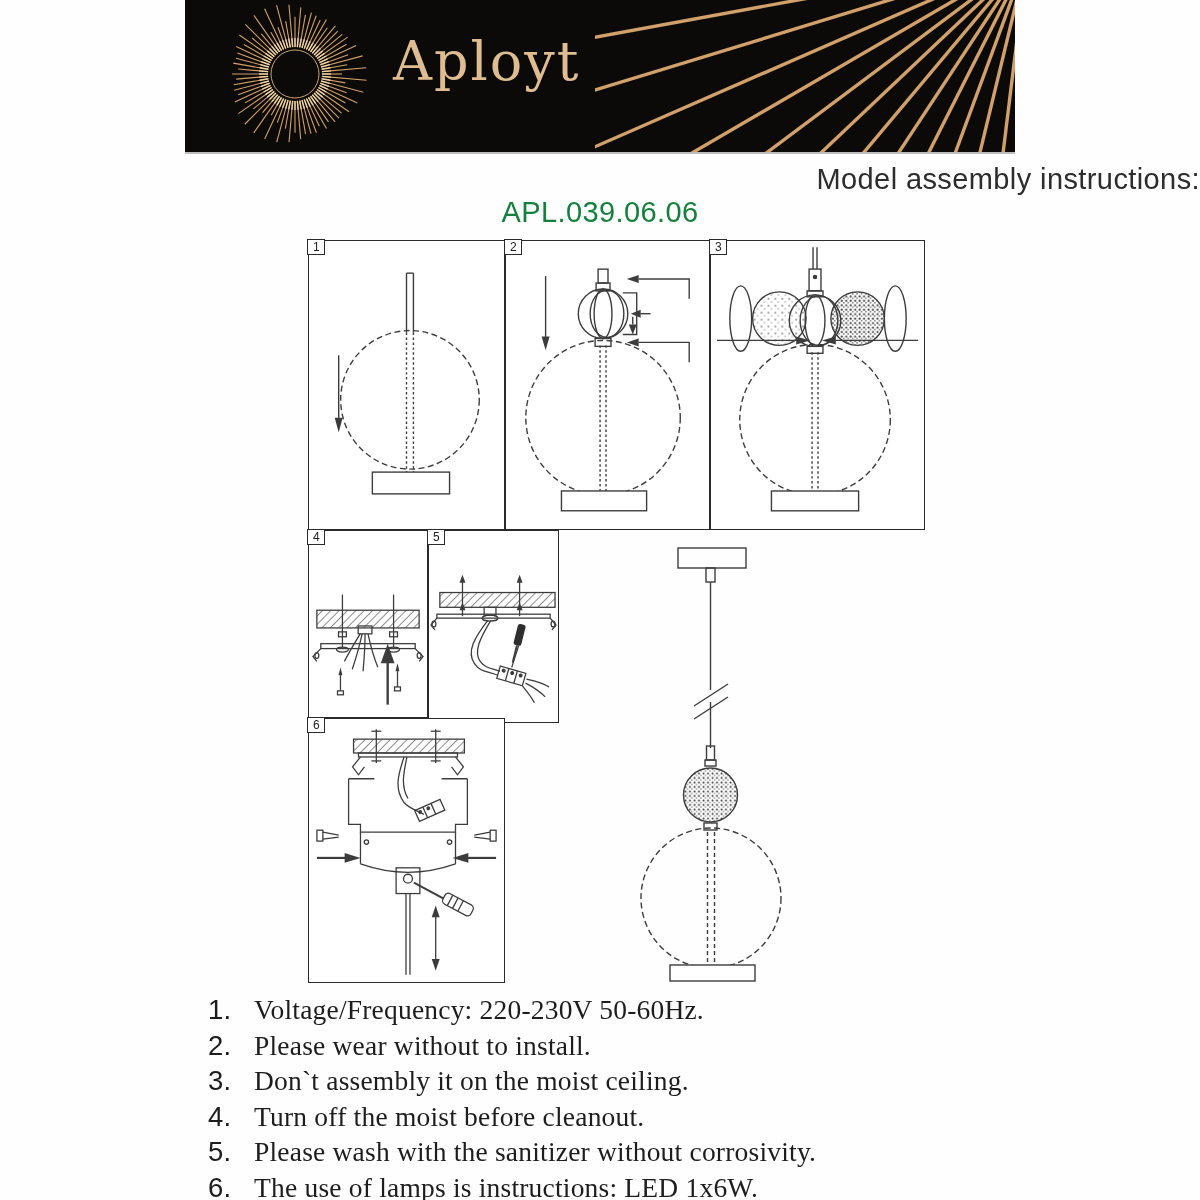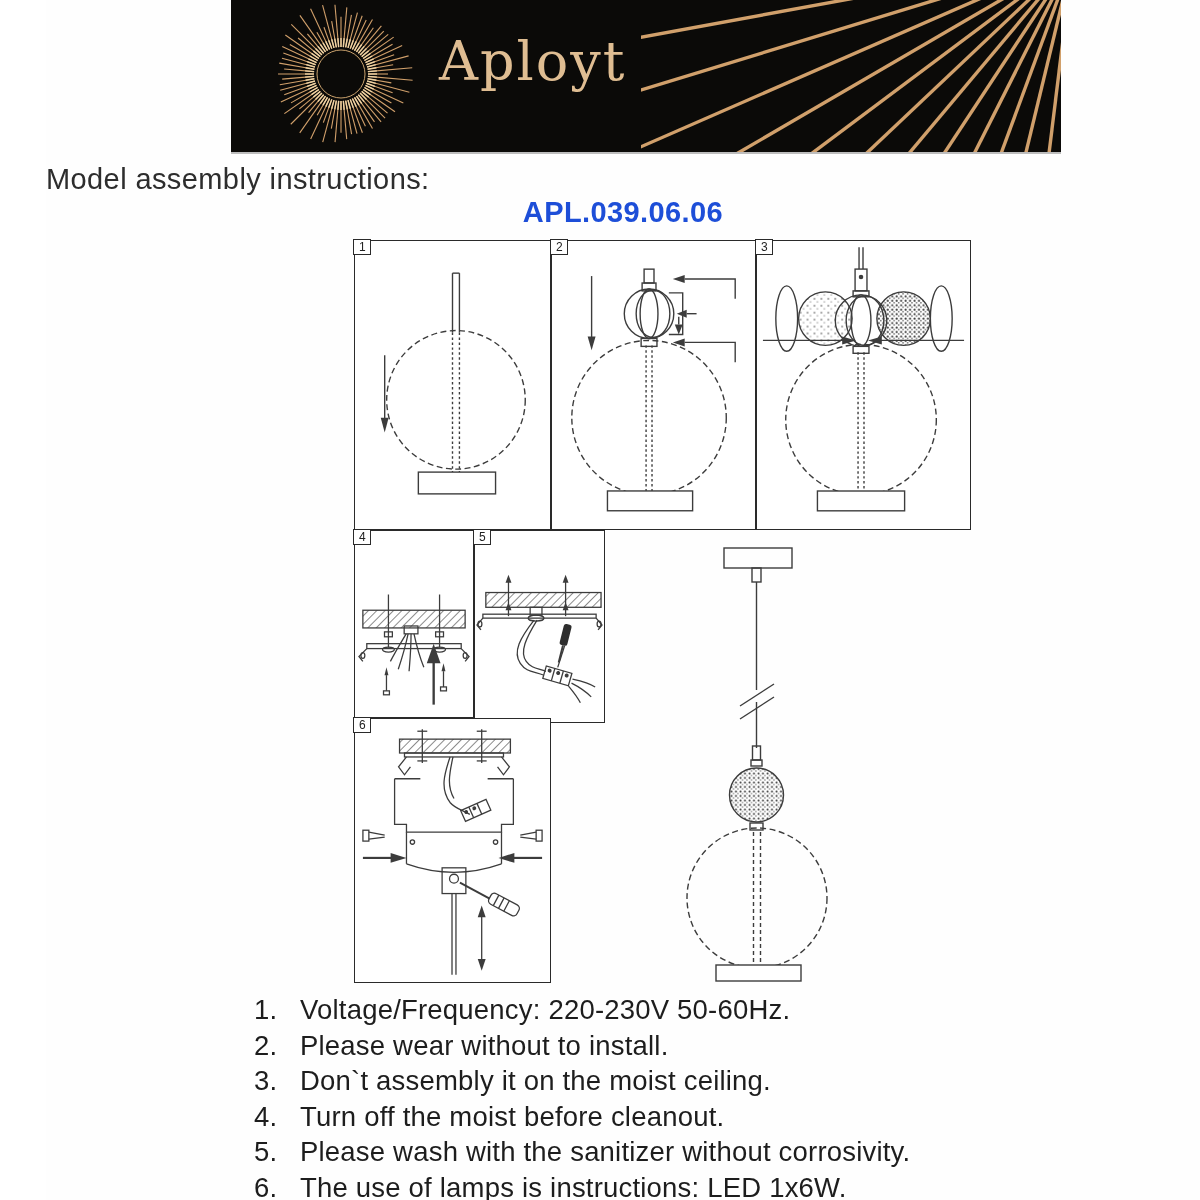--- a/index.html
+++ b/index.html
@@ -1,34 +1,34 @@
 <!DOCTYPE html>
 <html style="--banner-bg: #0b0a08; --gold-light: #dfbd92;"><head>
 <meta charset="utf-8">
 <style>
   html,body{margin:0;padding:0;background:#ffffff;}
   body{width:1200px;height:1200px;position:relative;overflow:hidden;
        font-family:"Liberation Sans", sans-serif;color:#1f1f1f;}
-  .page{position:absolute;inset:0;background:#fefefe;margin-left:46px;}
+  .page{position:absolute;inset:0;background:#fefefe;}
 
   
   .banner{position:absolute;left:185px;top:0;width:830px;height:152px;
           background:var(--banner-bg,#0b0a08);overflow:hidden;
           border-bottom:2px solid #bdbdbd;}
   .starburst{position:absolute;left:28px;top:-6px;width:164px;height:164px;}
   .brand-name{position:absolute;left:208px;top:30px;
               font-family:"DejaVu Serif", serif;font-weight:400;
               font-size:54px;letter-spacing:2px;color:var(--gold-light,#dfbd92);}
   .fan{position:absolute;right:0;top:0;width:420px;height:152px;}
 
   
-  .title-line1{position:absolute;left:0;top:163px;width:100%;text-align:left;
+  .title-line1{position:absolute;left:0;top:163px;width:100%;text-align:right;
                font-size:29px;font-weight:500;color:#2d2d2d;letter-spacing:.4px;}
   .title-line2{position:absolute;left:0;top:196px;width:100%;text-align:center;
-               font-size:29px;font-weight:700;color:#1d4ed8;letter-spacing:.4px;}
+               font-size:29px;font-weight:400;color:#15803d;letter-spacing:.4px;}
 
   
   .panel{position:absolute;border:1.6px solid #2a2a2a;background:#fff;box-sizing:border-box;}
   .panel svg{display:block;width:100%;height:100%;}
   .badge{position:absolute;top:-1.6px;left:-1.6px;width:18px;height:16px;
          border:1.4px solid #2a2a2a;background:#fff;z-index:2;
          display:flex;align-items:center;justify-content:center;
          font-size:12px;color:#222;box-sizing:border-box;}
   #p1{left:308px;top:240px;width:197px;height:290px;}
   #p2{left:505px;top:240px;width:205px;height:290px;}
@@ -36,21 +36,21 @@
   #p4{left:308px;top:530px;width:120px;height:188px;}
   #p5{left:428px;top:530px;width:131px;height:193px;}
   #p6{left:308px;top:718px;width:197px;height:265px;}
   #final-diagram{position:absolute;left:558px;top:538px;width:372px;height:452px;}
 
   
   .instructions{position:absolute;left:208px;top:996px;width:860px;}
   .ins-row{display:flex;margin-bottom:7.5px;font-size:27.5px;font-weight:500;
            color:#1d1d1d;letter-spacing:.2px;line-height:28px;}
   .ins-num{flex:none;width:46px;}
-  .ins-text{flex:1;}
+  .ins-text{flex:1;font-family:Liberation Serif, serif;}
 </style>
 </head>
 <body>
 
 <div class="page">
 
   <div class="banner">
     <svg id="starburst" class="starburst" viewBox="0 0 164 164">
       <g id="rays">
           <line x1="109" y1="80" x2="129" y2="80" stroke="#d1a06b" stroke-width="1.1"></line>

